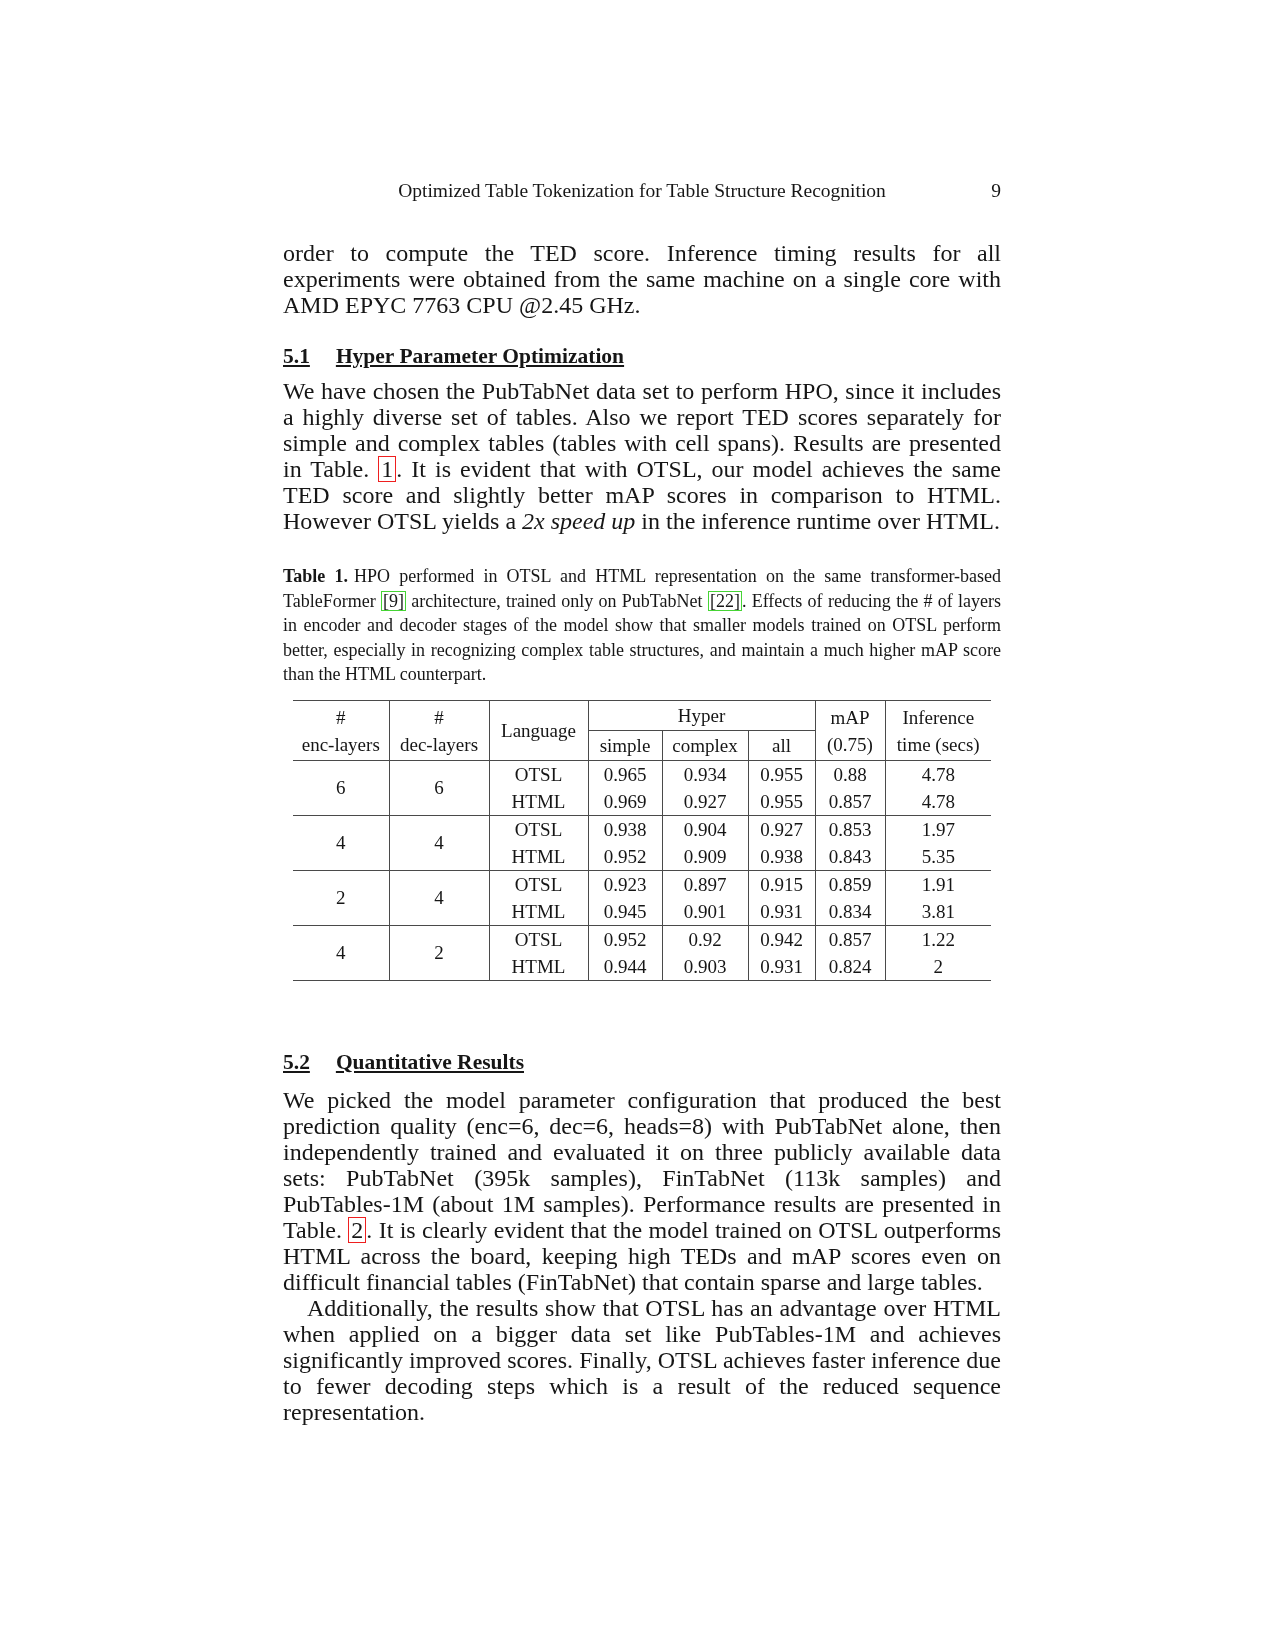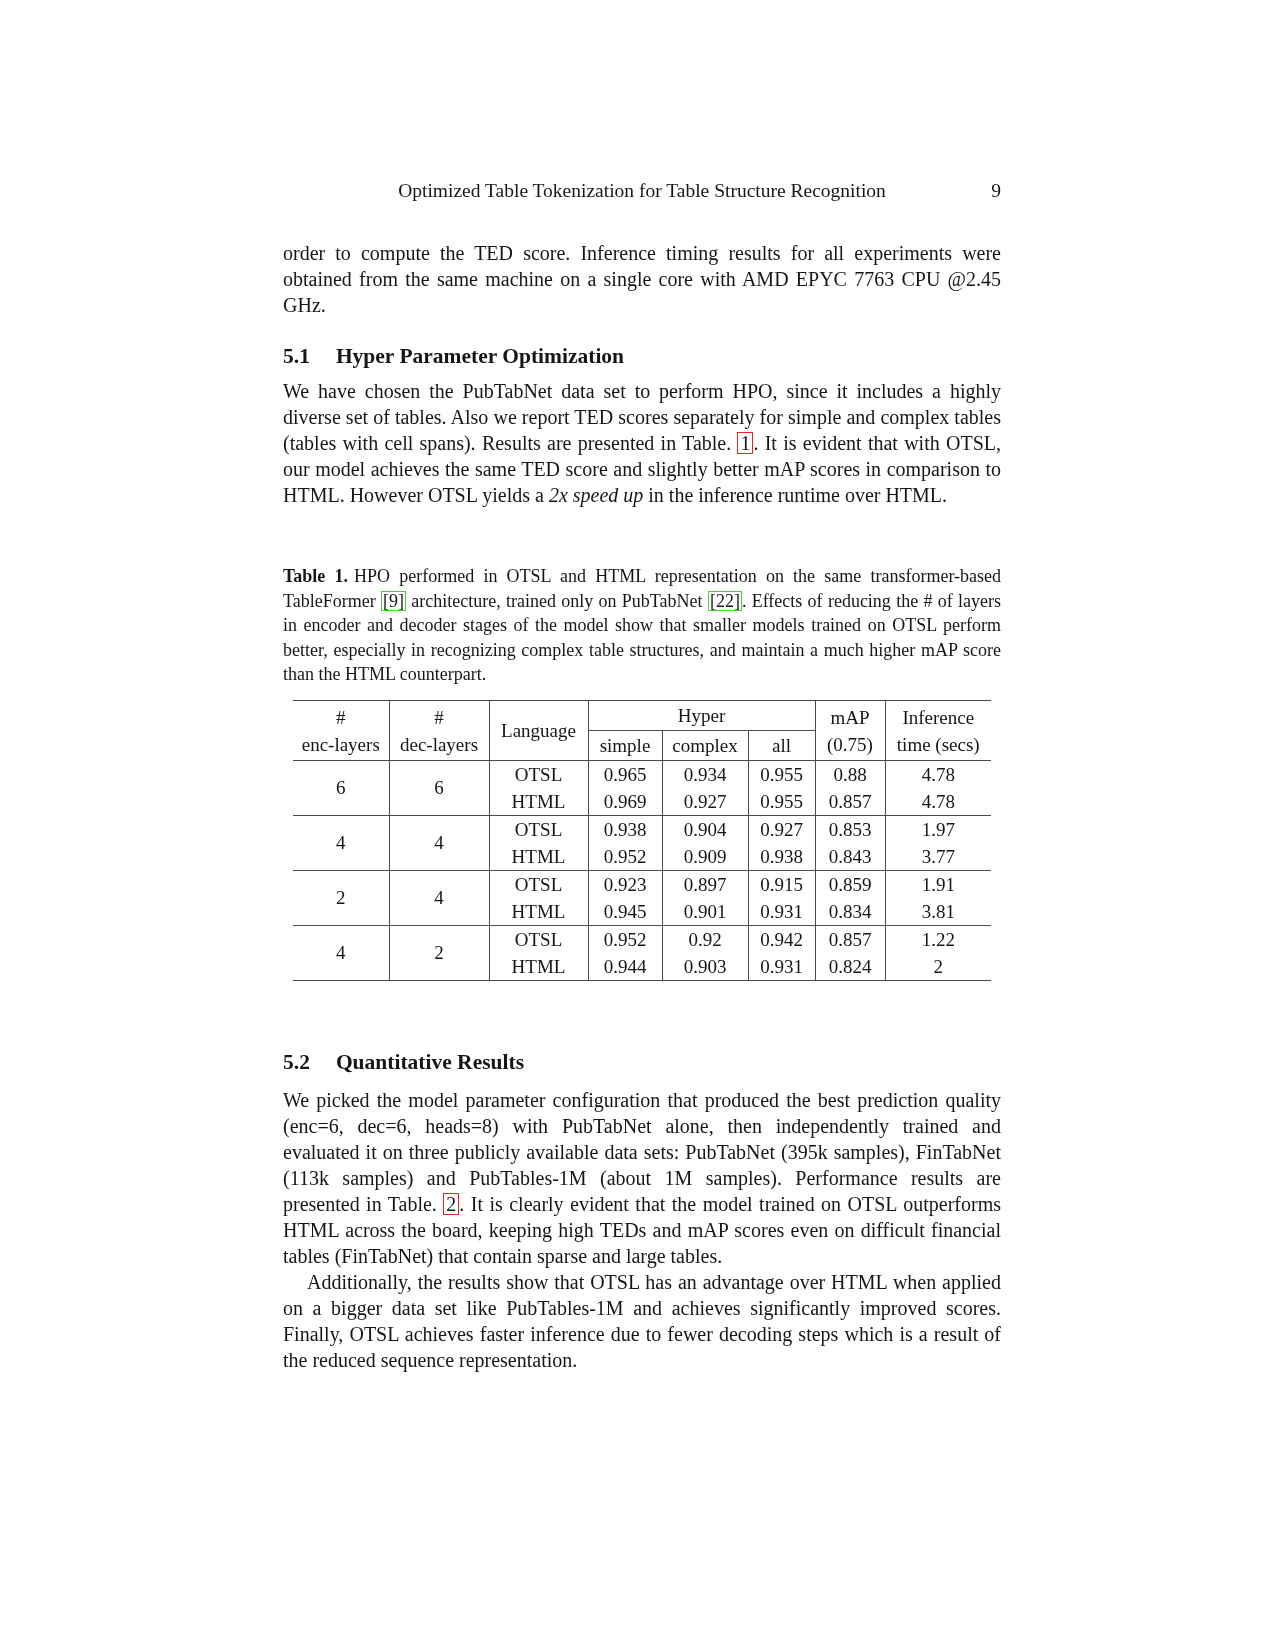--- a/index.html
+++ b/index.html
@@ -25,34 +25,35 @@
     font-size: 19.5px;
     line-height: 26px;
   }
   .running-title { display: block; text-align: center; }
   .page-number { position: absolute; right: 0; top: 0; }
 
   .para {
     position: absolute;
     left: 0;
     width: 718px;
-    font-size: 20px;
+    font-size: 24px;
     line-height: 26px;
     text-align: justify;
     margin: 0;
   }
   .intro-para { top: 240px; }
 
   .section-heading {
     position: absolute;
     left: 0;
     width: 718px;
     font-size: 21.5px;
     font-weight: bold;
     margin: 0;
+    text-decoration: underline;
   }
   .h51 { top: 344px; }
   .p51 { top: 378px; }
   .h52 { top: 1050px; }
   .p52 { top: 1087px; }
   .sec-num { margin-right: 26px; }
 
   .caption {
     position: absolute;
     top: 564px;
@@ -193,21 +194,21 @@
           <td class="cv">0.927</td>
           <td class="cv bd">0.853</td>
           <td class="bd">1.97</td>
         </tr>
         <tr>
           <td class="cv">HTML</td>
           <td class="cv">0.952</td>
           <td class="cv">0.909</td>
           <td class="cv bd">0.938</td>
           <td class="cv">0.843</td>
-          <td>3.77</td>
+          <td>5.35</td>
         </tr>
 
         <tr class="gs">
           <td rowspan="2" class="cv">2</td>
           <td rowspan="2" class="cv">4</td>
           <td class="cv">OTSL</td>
           <td class="cv">0.923</td>
           <td class="cv">0.897</td>
           <td class="cv">0.915</td>
           <td class="cv bd">0.859</td>

